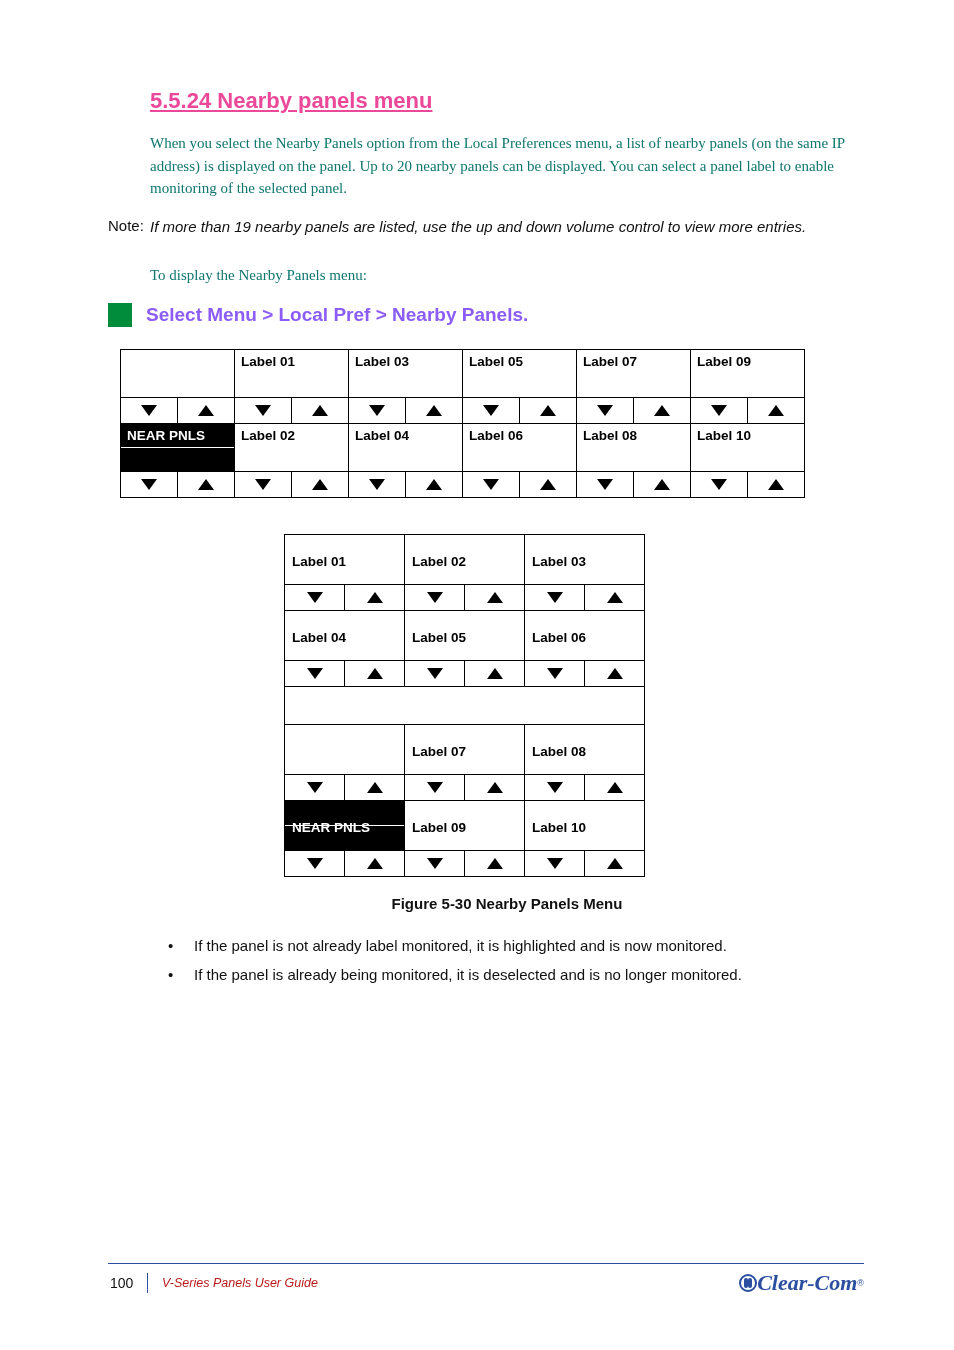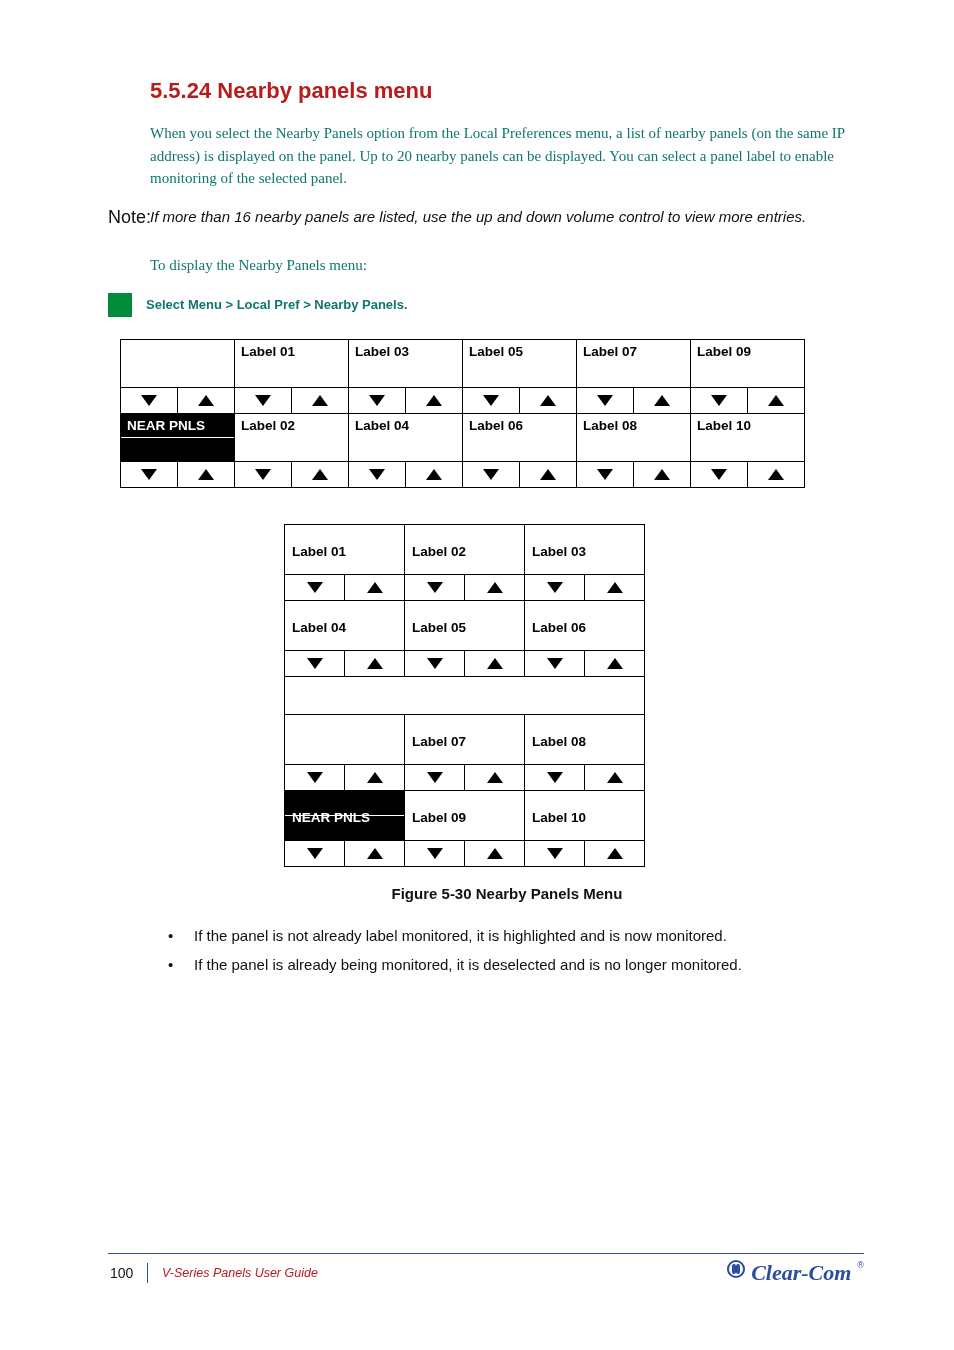--- a/index.html
+++ b/index.html
@@ -9,64 +9,65 @@
     font-family: Arial, Helvetica, sans-serif;
     background: #fff;
     width: 954px;
   }
   .page {
     padding: 78px 90px 40px 108px;
     min-height: 1350px;
     position: relative;
   }
   .section-heading {
-    color: #b91c1c;
+    color: #ec4899;
     font-size: 22px;
     font-weight: bold;
-    margin: 0 0 18px 42px;
+    margin: 10px 0 18px 42px;
+    text-decoration: underline;
   }
   .body-text {
     font-size: 15px;
     color: #0f766e;
     line-height: 1.5;
     margin: 0 0 16px 42px;
     padding-right: 10px;
     font-family: Liberation Serif, serif;
   }
   .note-row {
     display: flex;
     align-items: flex-start;
     margin: 0 0 18px 0;
   }
   .note-label {
     width: 42px;
-    font-size: 18px;
+    font-size: 15px;
     color: #111;
     font-weight: normal;
     padding-top: 1px;
   }
   .note-text {
     flex: 1;
     font-size: 15px;
     color: #111;
     font-style: italic;
     line-height: 1.5;
     padding-right: 10px;
   }
   .green-square {
     width: 24px;
     height: 24px;
     background: #008c3a;
     display: inline-block;
     margin-right: 14px;
   }
   .bold-step {
-    font-size: 13px;
+    font-size: 19px;
     font-weight: bold;
-    color: #0f766e;
+    color: #8b5cf6;
     margin: 22px 0 14px 42px;
   }
   
   .panel-table {
     border-collapse: collapse;
     margin-left: 12px;
   }
   .panel-table td {
     border: 1.5px solid #000;
     vertical-align: top;
@@ -173,21 +174,21 @@
   }
   .bullet-dot {
     width: 26px;
   }
   .bullet-txt { flex: 1; padding-right: 10px; }
   
   .footer {
     position: absolute;
     left: 108px;
     right: 90px;
-    bottom: 64px;
+    bottom: 54px;
   }
   .footer-line {
     height: 1.5px;
     background: #2b4ea0;
     margin-bottom: 6px;
   }
   .footer-row {
     display: flex;
     align-items: center;
   }
@@ -201,22 +202,21 @@
   }
   .footer-title {
     padding-left: 14px;
     font-size: 12.5px;
     color: #b91c1c;
     font-style: italic;
   }
   .footer-logo {
     margin-left: auto;
     display: flex;
-    align-items: flex-start;
-    gap: 6px;
+    align-items: center;
   }
   .logo-mark {
     width: 18px; height: 18px;
     border: 2px solid #2b4ea0;
     border-radius: 50%;
     position: relative;
   }
   .logo-mark::before, .logo-mark::after {
     content: '';
     position: absolute;
@@ -245,21 +245,21 @@
 <div class="page">
 
 
 
 <div class="section-heading">5.5.24 Nearby panels menu</div>
 
 <div class="body-text">When you select the Nearby Panels option from the Local Preferences menu, a list of nearby panels (on the same IP address) is displayed on the panel. Up to 20 nearby panels can be displayed. You can select a panel label to enable monitoring of the selected panel.</div>
 
 <div class="note-row">
   <div class="note-label">Note:</div>
-  <div class="note-text">If more than 16 nearby panels are listed, use the up and down volume control to view more entries.</div>
+  <div class="note-text">If more than 19 nearby panels are listed, use the up and down volume control to view more entries.</div>
 </div>
 
 <div class="body-text" style="margin-top:26px;">To display the Nearby Panels menu:</div>
 
 <div style="display:flex;align-items:center;margin:0 0 22px 0;">
   <span class="green-square"></span>
   <span class="bold-step" style="margin:0;">Select Menu &gt; Local Pref &gt; Nearby Panels.</span>
 </div>
 
 

